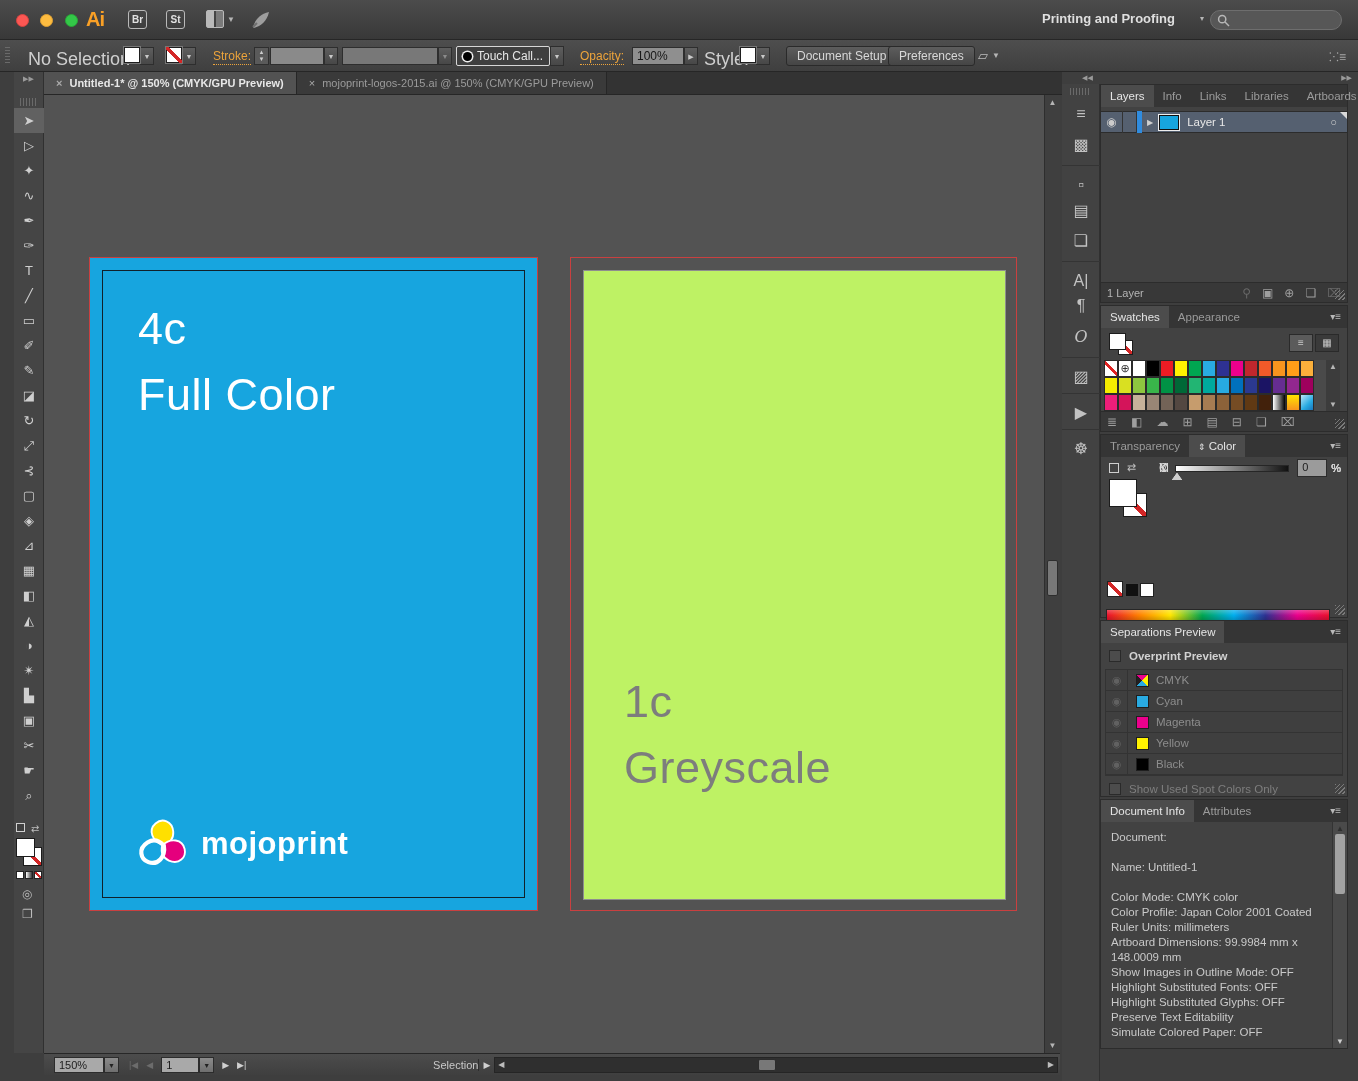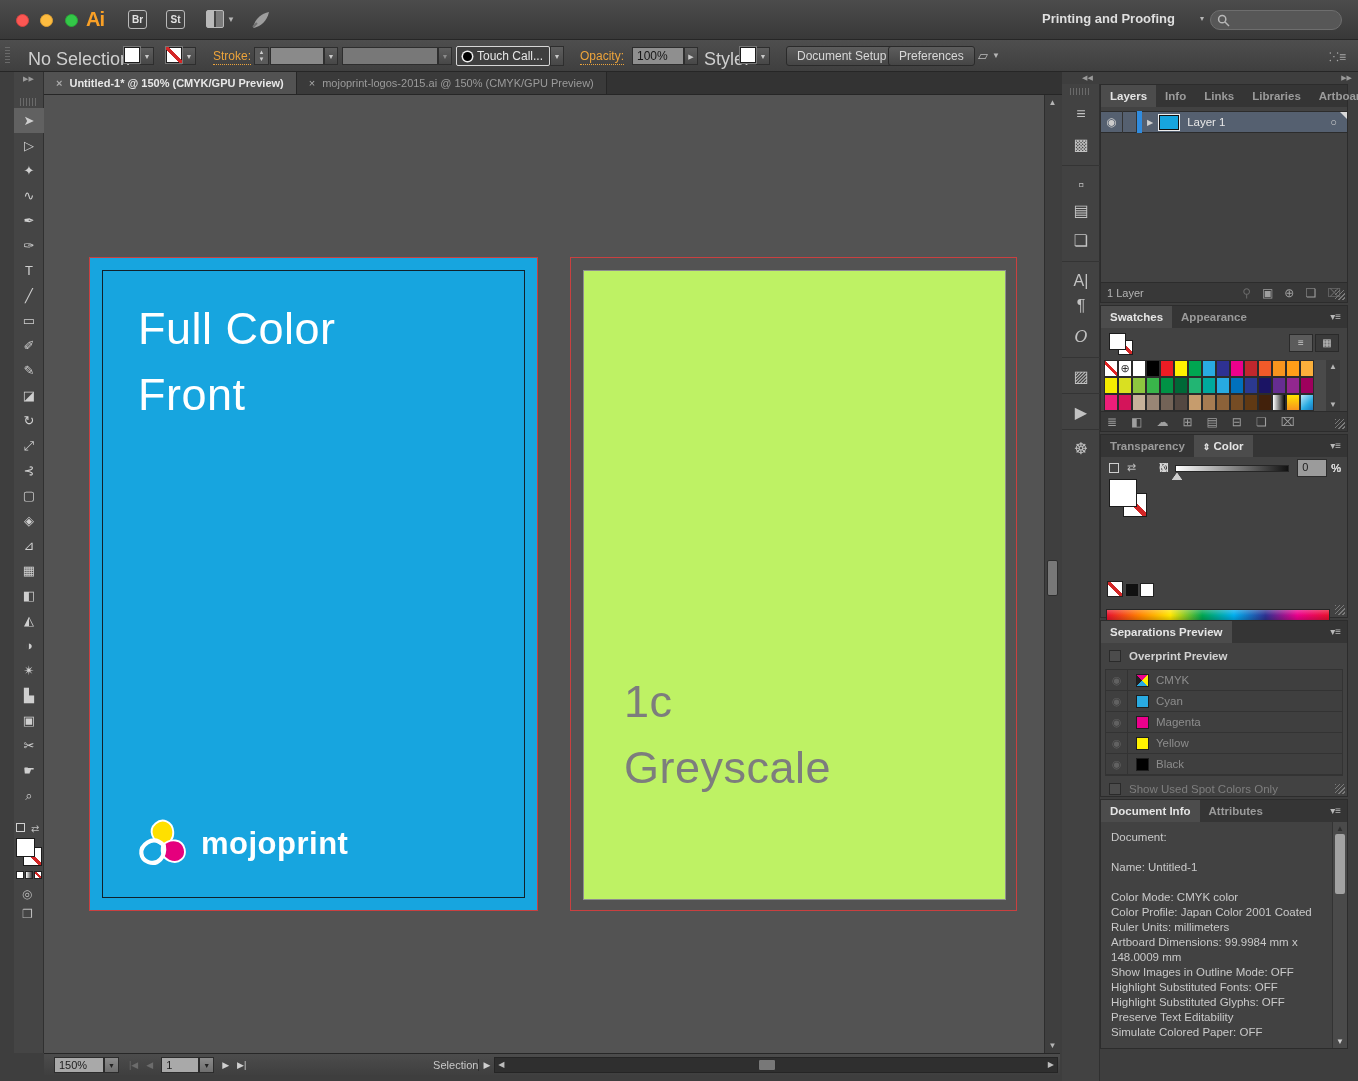--- a/index.html
+++ b/index.html
@@ -66,21 +66,21 @@
   .navg.dim{color:#6c6c6c}
   .hstrack{height:16px;background:#2f2f2f;border:1px solid #252525;position:relative}
   
   .dock{left:1062px;top:72px;width:296px;height:1009px;background:#3e3e3e}
   .iconstrip{position:absolute;left:0;top:12px;width:38px;height:997px;background:#424242;border-right:1px solid #303030}
   .strip-ic{width:38px;height:30px;display:flex;align-items:center;justify-content:center;font-size:16px;color:#c2c2c2}
   .gstart{border-top:1px solid #343434;margin-top:6px;padding-top:8px}
   .serif-italic{font-family:"DejaVu Serif",serif;font-style:italic}
   .panel{position:absolute;left:38px;width:248px;background:#424242;border:1px solid #2c2c2c}
   .ptabs{height:22px;background:#353535;display:flex;align-items:stretch}
-  .ptab{padding:0 9px;line-height:22px;font-size:11.5px;font-weight:bold;color:#9b9b9b;white-space:nowrap;overflow:hidden}
+  .ptab{padding:0 9px;line-height:22px;font-size:11.5px;font-weight:normal;color:#9b9b9b;white-space:nowrap;overflow:hidden}
   .ptab.active{background:#4c4c4c;color:#e5e5e5}
   .pmenu{margin-left:auto;color:#b9b9b9;font-size:10px;padding:0 6px;line-height:22px}
   .pbottom{position:absolute;left:0;bottom:0;width:100%;height:20px;background:#383838;border-top:1px solid #2c2c2c;
            display:flex;align-items:center;font-size:11px;color:#b5b5b5;padding:0 6px;gap:9px}
   .pic{color:#9f9f9f;font-size:12px}
   .pic.dim{color:#686868}
   
   .layer-row{position:absolute;left:0;top:4px;width:100%;height:22px;background:#556070;display:flex;align-items:center;border-top:1px solid #2c2c2c;border-bottom:1px solid #2c2c2c}
   .cell{height:22px;border-right:1px solid #333;display:flex;align-items:center;justify-content:center}
   .corner{position:absolute;right:0;top:0;width:0;height:0;border-left:7px solid transparent;border-top:7px solid #d9d9d9}
@@ -324,22 +324,22 @@
       <span class="abs" style="left:6px;top:64px;color:#bdbdbd;font-size:12px">◎</span>
       <span class="abs" style="left:6px;top:84px;color:#bdbdbd;font-size:12px">❐</span>
     </div>
   </div>
 
   <div class="abs canvas">
 
     <div class="abs artboard-front">
       <div class="abs trimline"></div>
       <div class="abs" style="left:48px;top:38px">
+        <div class="ab-head">4c</div>
         <div class="ab-head">Full Color</div>
-        <div class="ab-head">Front</div>
       </div>
       <div class="abs logo-row" style="left:45px;top:556px">
         <svg width="56" height="60" viewBox="0 0 60 64">
           <g transform="translate(30,34)">
             <path d="M0 1 C-12 -3 -16 -15 -8 -22 C-1 -28 10 -25 11 -13 C11.5 -5 7 -1 0 1 Z" transform="rotate(0) translate(0,-2)" fill="#ffe000" stroke="#ffffff" stroke-width="2"></path>
             <path d="M0 1 C-12 -3 -16 -15 -8 -22 C-1 -28 10 -25 11 -13 C11.5 -5 7 -1 0 1 Z" transform="rotate(118)" fill="#e5007d" stroke="#ffffff" stroke-width="2"></path>
             <path d="M0 1 C-12 -3 -16 -15 -8 -22 C-1 -28 10 -25 11 -13 C11.5 -5 7 -1 0 1 Z" transform="rotate(242)" fill="none" stroke="#ffffff" stroke-width="4.5"></path>
           </g>
         </svg>
         <span class="brand-text">mojoprint</span>

